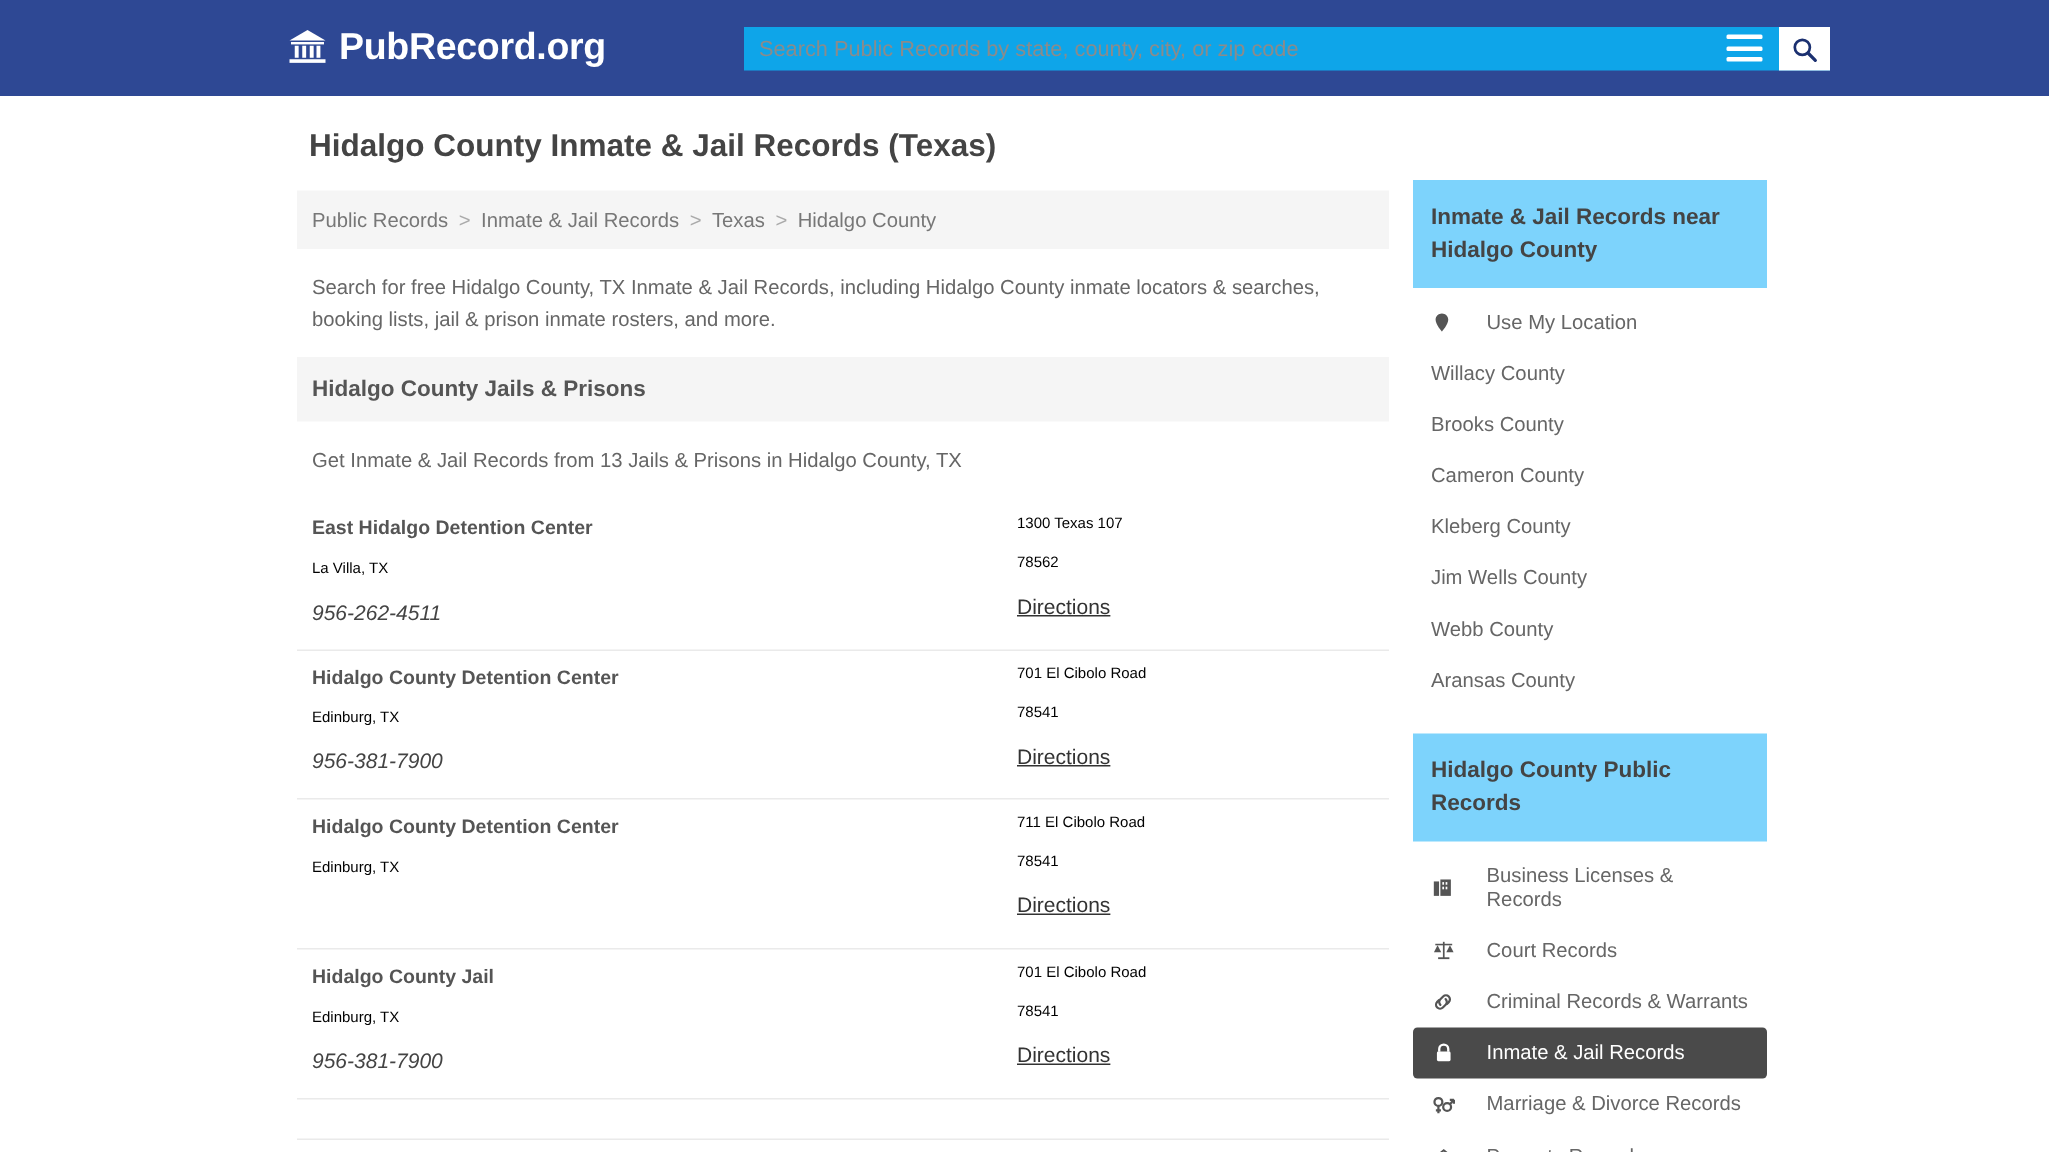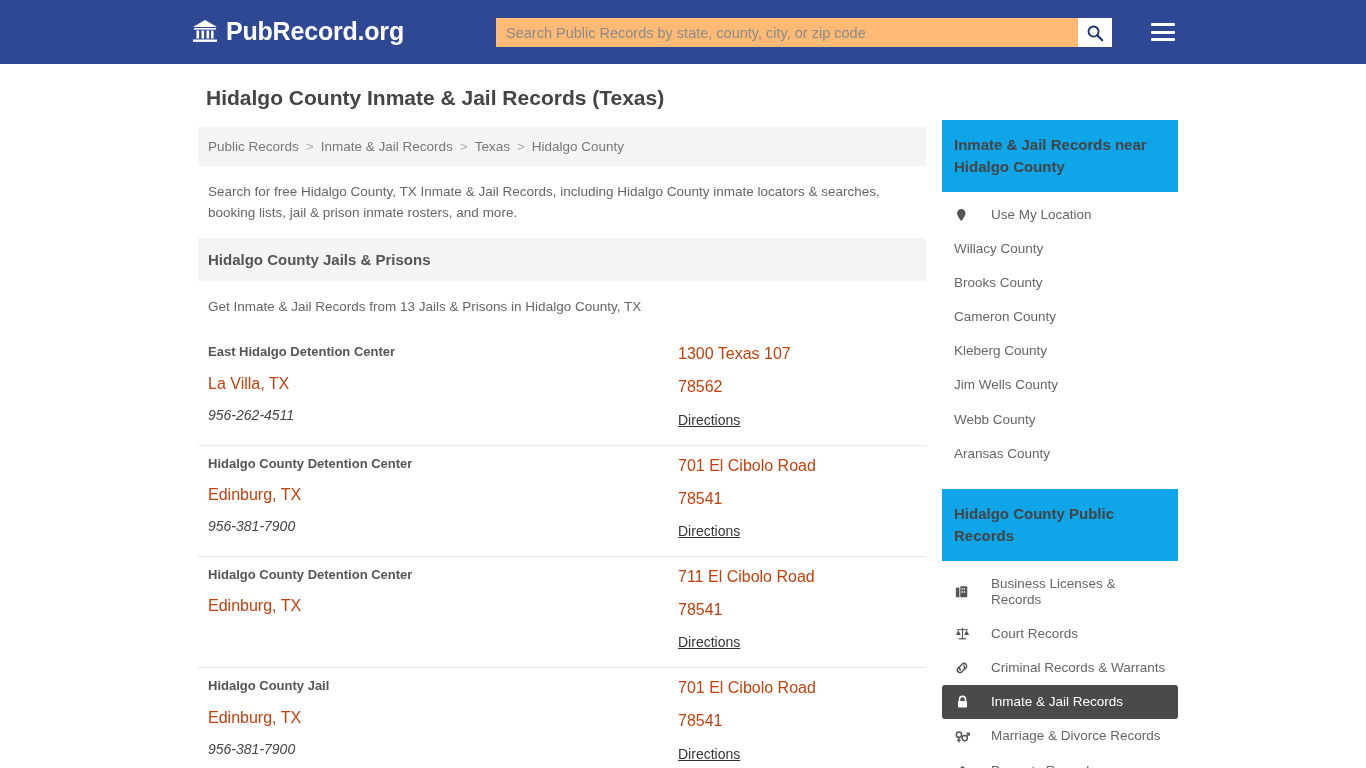--- a/index.html
+++ b/index.html
@@ -35,23 +35,23 @@
     font-weight: bold;
     letter-spacing: -0.2px;
     line-height: 1;
     white-space: nowrap;
   }
 
   .search-wrap {
     position: absolute;
     left: 496px;
     top: 18px;
-    width: 616px;
+    width: 724px;
     height: 29px;
-    background: #fdba74;
+    background: #0ea5e9;
     display: flex;
     align-items: center;
   }
   .search-input {
     border: 0;
     outline: none;
     flex: 1;
     height: 100%;
     padding: 0 10px;
     font-family: "Liberation Sans", sans-serif;
@@ -172,22 +172,22 @@
   .listing .name {
     font-size: 13px;
     font-weight: bold;
     color: #555555;
     margin-bottom: 14px;
     line-height: 1.2;
   }
   .listing .city,
   .listing .addr,
   .listing .zip {
-    font-size: 16px;
-    color: #c2410c;
+    font-size: 10px;
+    color: #000000;
     margin-bottom: 14px;
     line-height: 1.2;
   }
   .listing .addr { margin-bottom: 14px; }
   .listing .phone {
     font-size: 14px;
     color: #444444;
     line-height: 1.2;
     min-height: 17px;
     font-style: italic;
@@ -198,21 +198,21 @@
     text-decoration: underline;
     cursor: pointer;
     line-height: 1.2;
     display: inline-block;
     min-height: 17px;
   }
   .listing .blank { min-height: 17px; }
 
   
   .side-head {
-    background: #0ea5e9;
+    background: #7dd3fc;
     padding: 14px 12px;
     font-size: 15px;
     font-weight: bold;
     color: #444444;
     line-height: 1.45;
   }
   .side-list { padding: 6px 0 0 0; }
   .side-item {
     display: flex;
     align-items: center;

